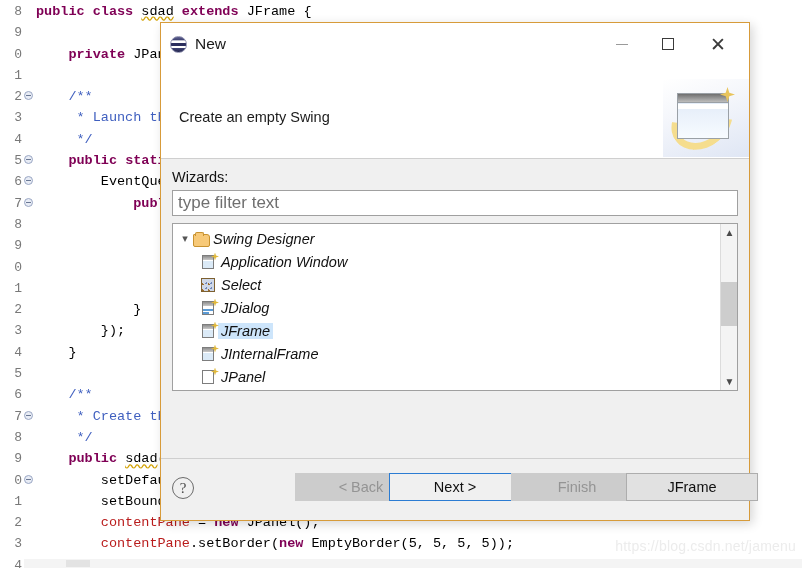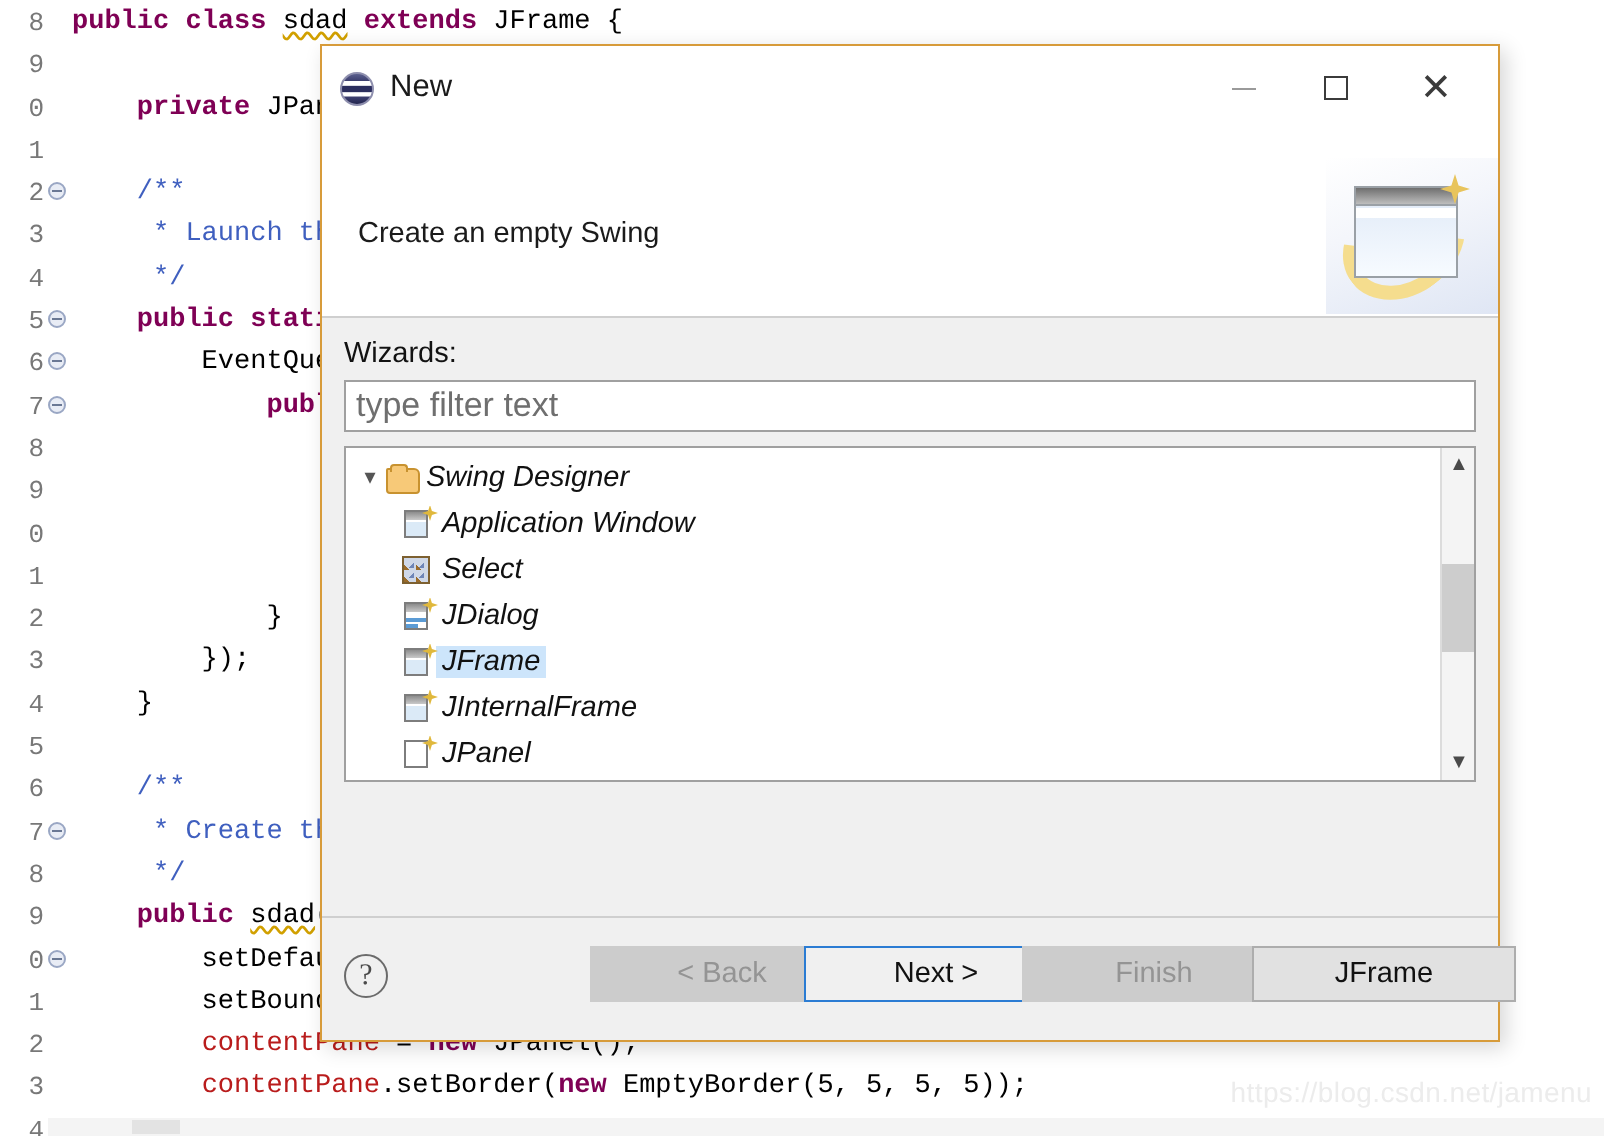--- a/index.html
+++ b/index.html
@@ -301,21 +301,21 @@
     font-size:15px; display:flex; align-items:center; justify-content:center;
     font-family:"Liberation Serif", serif;
   }
   .dbtn {
     position:absolute; top:14px; height:28px; width:132px;
     font-size:14.5px; font-family:"Liberation Sans",sans-serif;
     display:flex; align-items:center; justify-content:center;
     background:#cccccc; border:1px solid #cccccc; color:#949494;
   }
   #btn-back   { left:134px; }
-  #btn-next   { left:241px; background:#f0f0f0; border:1.6px solid #2b7cd3; color:#111; }
+  #btn-next   { left:228px; background:#f0f0f0; border:1.6px solid #2b7cd3; color:#111; }
   #btn-finish { left:350px; }
   #btn-cancel { left:465px; background:#e1e1e1; border:1px solid #adadad; color:#111; }
 </style>
 </head>
 <body>
 
 <div id="editor">
 
   <div id="gutter">
       <div class="ln">8</div>

